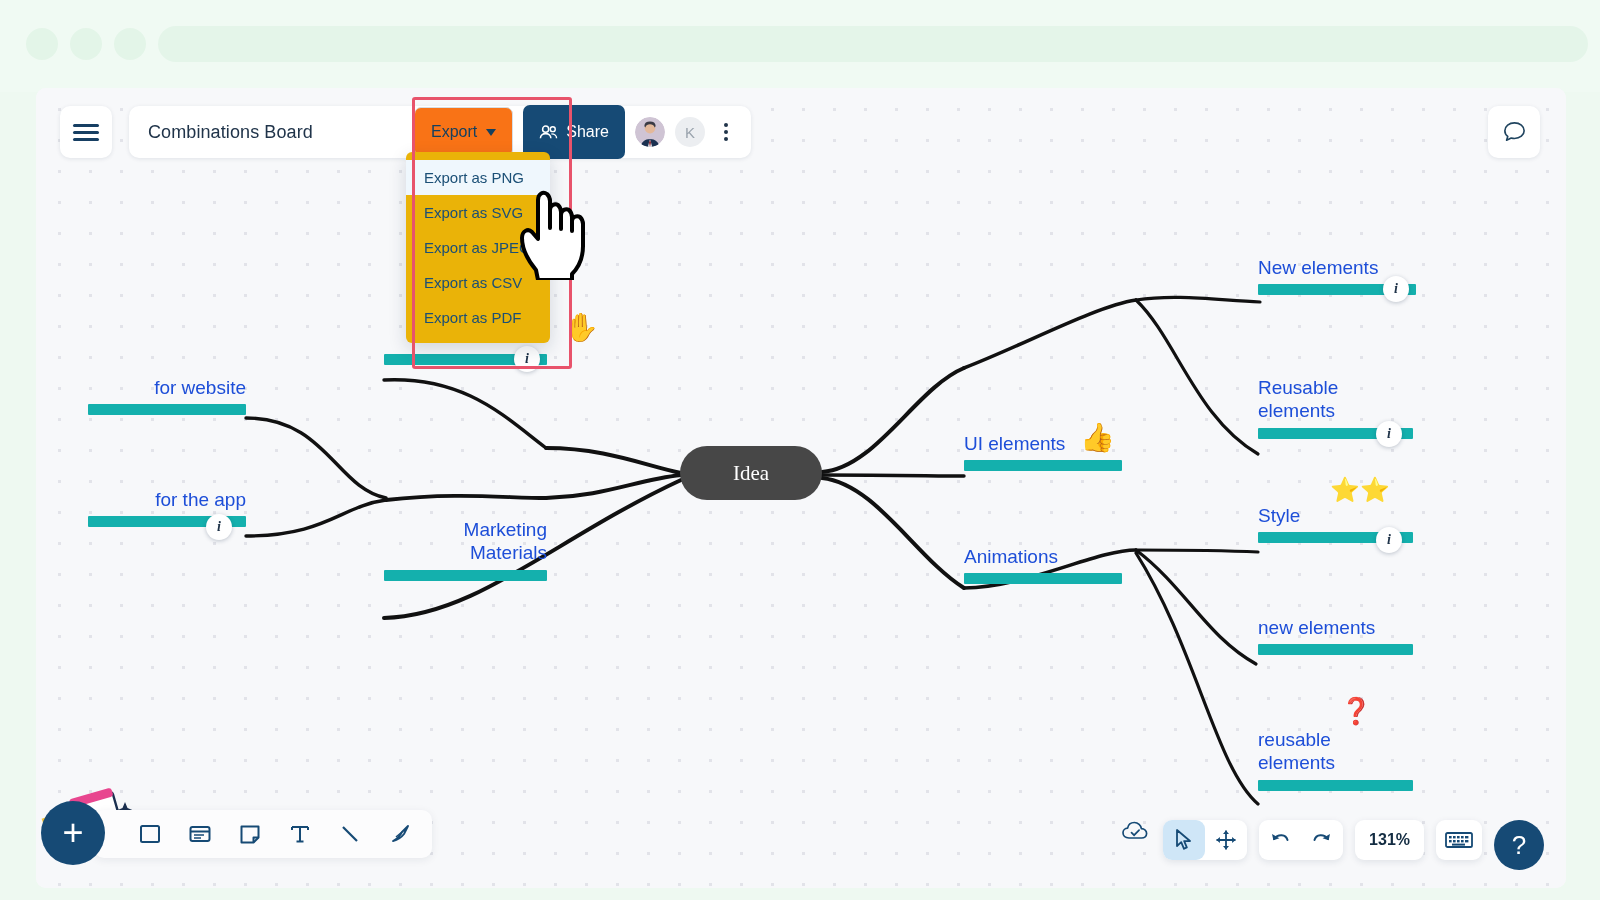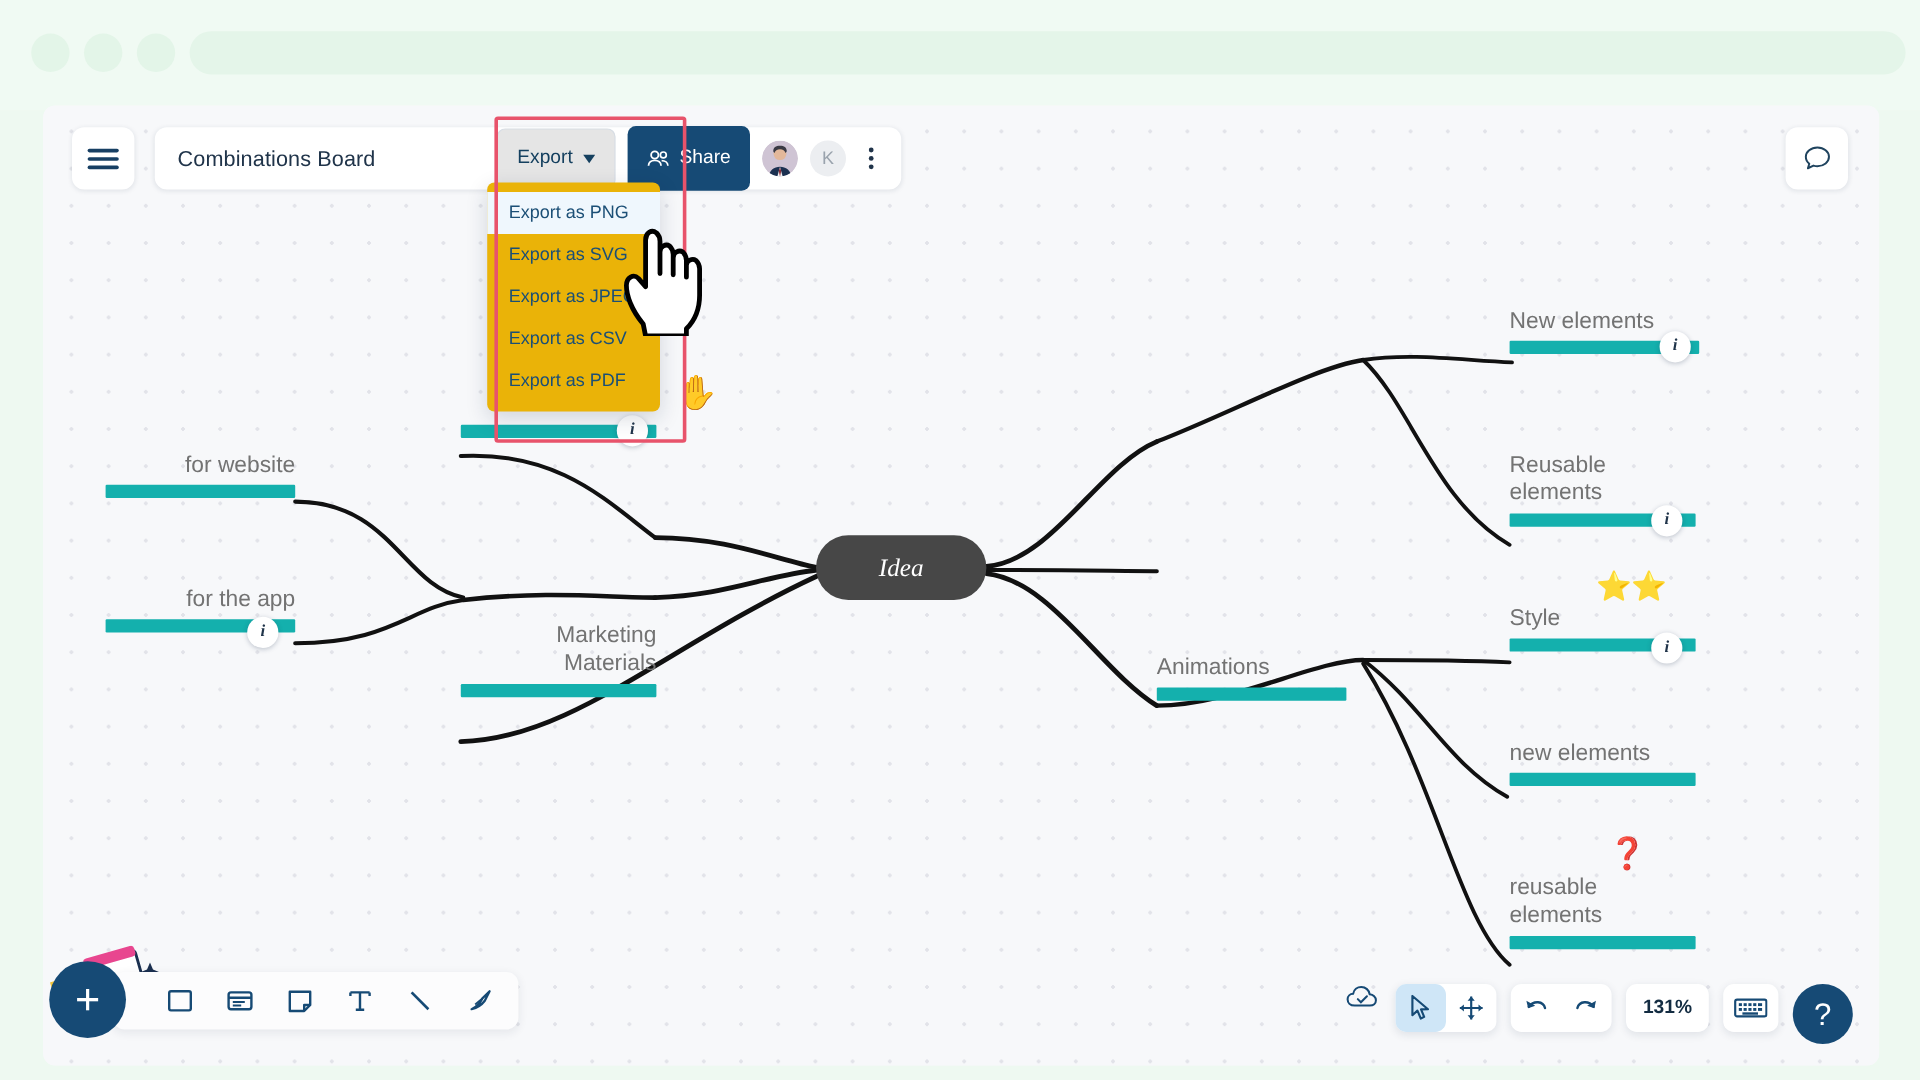--- a/index.html
+++ b/index.html
@@ -69,21 +69,21 @@
   .board-title {
     margin-left: 19px; font-size: 18px; color: #20344a;
     letter-spacing: .1px; white-space: nowrap;
   }
   .topbar-right {
     margin-left: auto; display: flex; align-items: center;
     gap: 10px; padding-right: 14px;
   }
   .export-btn {
     height: 50px; padding: 0 16px; border: 1px solid #d7dde4;
-    border-radius: 7px; background: #e5e5e5; color: #15405f;
+    border-radius: 7px; background: #f97316; color: #15405f;
     font-size: 16px; display: flex; align-items: center; gap: 9px;
     cursor: pointer;
   }
   .caret {
     width: 0; height: 0; border-left: 5px solid transparent;
     border-right: 5px solid transparent; border-top: 7px solid #15405f;
   }
   .share-btn {
     height: 54px; padding: 0 16px; border: none; border-radius: 7px;
     background: #164a75; color: #fff; font-size: 16px;
@@ -129,42 +129,41 @@
 
   .cursor-hand { position: absolute; left: 478px; top: 96px; z-index: 45; }
 
   
   .map { position: absolute; left: 0; top: 0; width: 1530px; height: 800px; }
   .node { position: absolute; }
   .bar {
     height: 11px; background: #14b0ad; border-radius: 1px;
   }
   .node-label {
-    font-size: 19px; color: #737373; line-height: 1.23;
+    font-size: 19px; color: #1d4ed8; line-height: 1.23;
     white-space: pre-line; margin-bottom: 5px;
   }
   .node.right .node-label { text-align: left; }
   .node.left .node-label { text-align: right; }
   .badge-i {
     position: absolute; width: 26px; height: 26px; border-radius: 50%;
     background: #fff; box-shadow: 0 1px 4px rgba(20,40,70,.25);
     display: flex; align-items: center; justify-content: center;
     font-style: italic; font-weight: bold; font-size: 14px;
     font-family: "Liberation Serif", serif; color: #20344a;
   }
   .emoji { position: absolute; font-size: 28px; line-height: 1; }
 
   .center-node {
     position: absolute; left: 644px; top: 358px;
     width: 142px; height: 54px; border-radius: 27px;
     background: #474747; color: #fff;
     display: flex; align-items: center; justify-content: center;
     font-size: 21px; font-family: "Liberation Serif", serif;
     z-index: 6;
-    font-style: italic;
   }
 
   
   .tool-deco { position: absolute; left: 5px; top: 700px; }
   .add-btn {
     position: absolute; left: 5px; top: 713px;
     width: 64px; height: 64px; border-radius: 50%;
     background: #164a75; color: #fff; font-size: 36px; font-weight: 300;
     display: flex; align-items: center; justify-content: center;
     z-index: 12; cursor: pointer;
@@ -270,20 +269,25 @@
       <div class="bar"></div>
     </div>
 
     <div class="node left" style="left:348px; top:240px; width:163px;">
       <div class="bar" style="margin-top:26px;"></div>
       <div class="badge-i" style="left:130px; top:18px;">i</div>
       <div class="emoji" style="left:180px; top:-14px;">✋</div>
     </div>
 
 
+    <div class="node right" style="left:928px; top:344px; width:158px;">
+      <div class="node-label">UI elements</div>
+      <div class="bar"></div>
+      <div class="emoji" style="left:116px; top:-8px;">👍</div>
+    </div>
 
     <div class="node right" style="left:928px; top:457px; width:158px;">
       <div class="node-label">Animations</div>
       <div class="bar"></div>
     </div>
 
     <div class="node right" style="left:1222px; top:168px; width:158px;">
       <div class="node-label">New elements</div>
       <div class="bar"></div>
       <div class="badge-i" style="left:125px; top:20px;">i</div>

